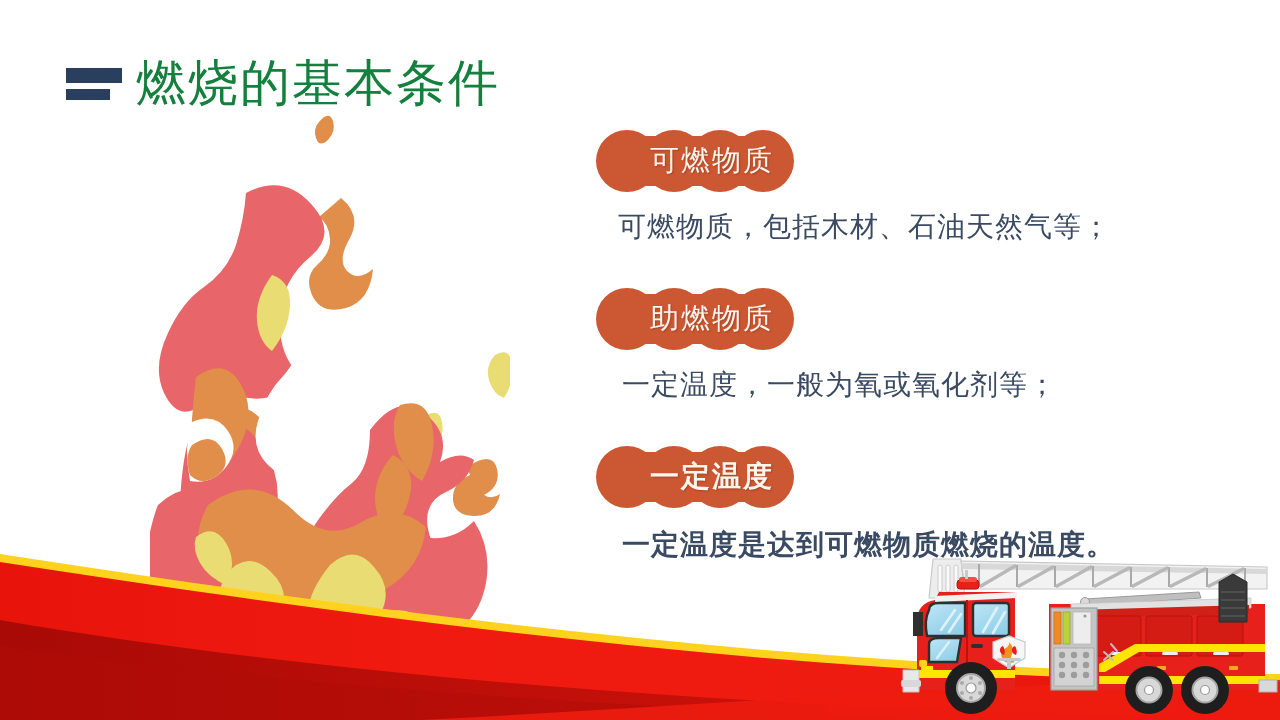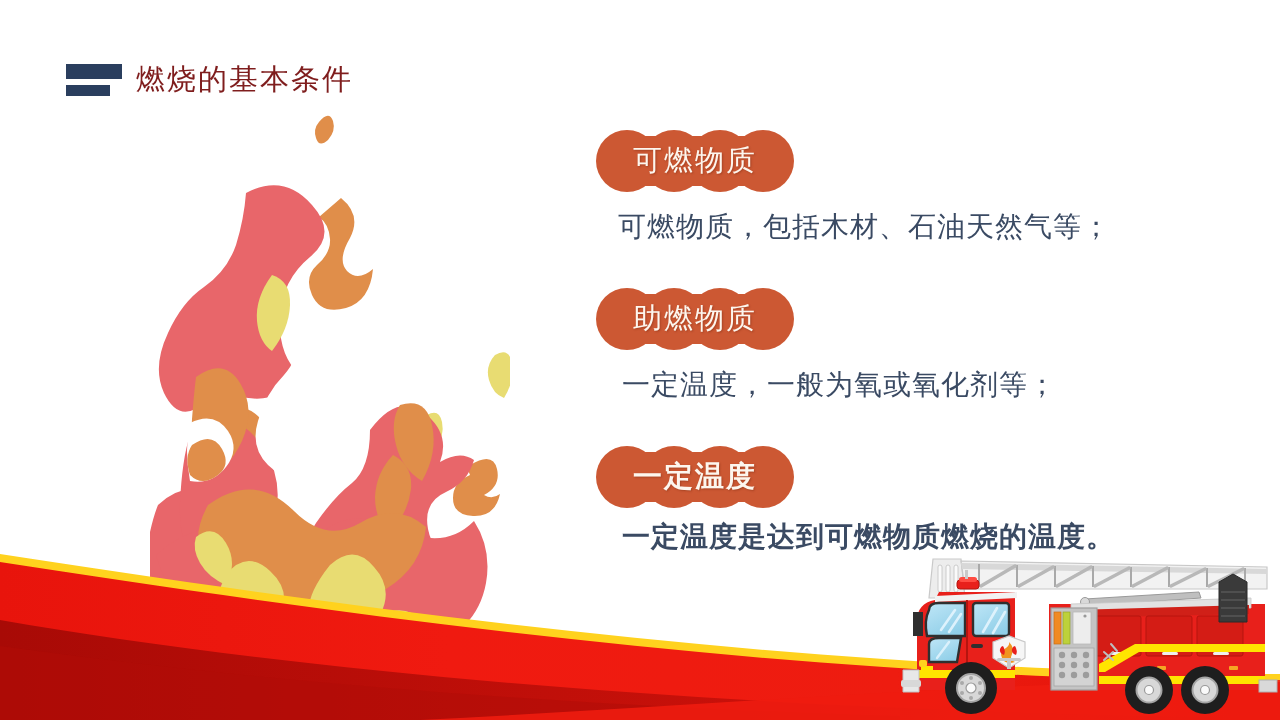--- a/index.html
+++ b/index.html
@@ -27,21 +27,21 @@
   }
   #title-mark .bar-top{
     position:absolute;left:0;top:6px;width:56px;height:15px;
     background:#2a3e5e;
   }
   #title-mark .bar-bottom{
     position:absolute;left:0;top:27px;width:44px;height:11px;
     background:#2a3e5e;
   }
   #title-text{
-    font-size:29px;line-height:1;color:#7f1d1d;
+    font-size:50px;line-height:1;color:#15803d;
     letter-spacing:2px;white-space:nowrap;
     font-family:"Liberation Serif","DejaVu Serif",serif;
   }
 
   
   #flame-art{
     position:absolute;left:150px;top:105px;width:360px;height:520px;
   }
   #flame-art svg{display:block;width:100%;height:100%;}
 
@@ -53,34 +53,34 @@
   .point:last-child{margin-bottom:0;font-weight:bold;}
 
   .badge{
     position:relative;width:198px;height:62px;
   }
   .badge .cloud{
     position:absolute;left:0;top:0;width:198px;height:62px;
   }
   .badge .cloud svg{display:block;width:100%;height:100%;}
   .badge .badge-label{
-    position:absolute;left:0;top:0;width:198px;height:62px;
+    position:absolute;left:17px;top:0;width:198px;height:62px;
     display:flex;align-items:center;justify-content:center;
     font-size:29px;color:#fdf6ee;letter-spacing:2px;
     text-shadow:1px 1px 2px rgba(120,40,15,.45);
     font-family:"Liberation Serif","DejaVu Serif",serif;
     white-space:nowrap;
   }
   .point-desc{
     margin-top:16px;margin-left:22px;
     font-size:28px;color:#3a4a63;letter-spacing:1px;
     line-height:1.35;white-space:nowrap;
     font-family:"Liberation Serif","DejaVu Serif",serif;
   }
-  .point.p3 .point-desc{margin-top:10px;margin-left:26px;}
+  .point.p3 .point-desc{margin-top:18px;margin-left:26px;}
   .point.p2 .point-desc{margin-left:26px;}
 
   
   #ribbon{
     position:absolute;left:0;bottom:0;width:1280px;height:190px;
     pointer-events:none;
   }
   #ribbon svg{display:block;width:100%;height:100%;}
 
   

